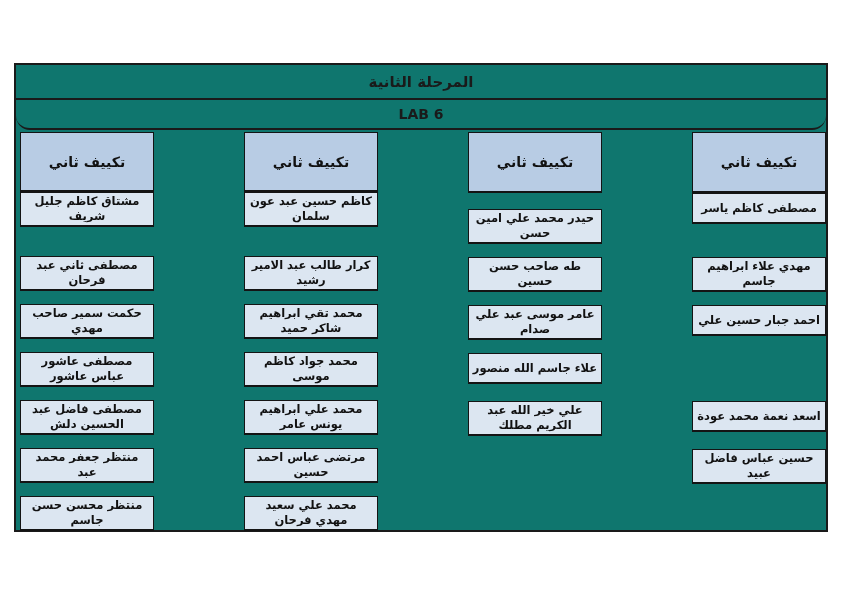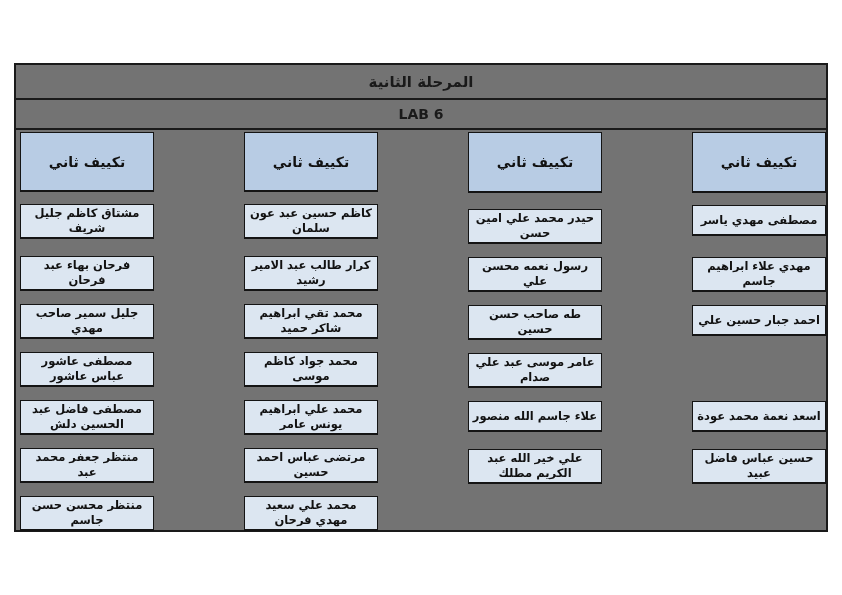--- a/index.html
+++ b/index.html
@@ -3,31 +3,31 @@
 <meta charset="utf-8">
 <style>
   html,body{margin:0;padding:0;}
   body{
     width:842px;height:595px;background:#ffffff;position:relative;
     font-family:"DejaVu Sans","Liberation Sans",sans-serif;
     overflow:hidden;
   }
   .sheet{
     position:absolute;left:14px;top:63px;width:810px;height:465px;
-    border:2px solid #1a1a1a;box-sizing:content-box;background:#737373;
+    border:2px solid #1a1a1a;box-sizing:content-box;background:#0f766e;
   }
   .title-row{
     height:33px;border-bottom:2px solid #1a1a1a;
     display:flex;align-items:center;justify-content:center;
     direction:rtl;font-weight:bold;font-size:15px;color:#1a1a1a;
   }
   .lab-row{
     height:28px;border-bottom:2px solid #1a1a1a;
     display:flex;align-items:center;justify-content:center;
-    font-weight:bold;font-size:14px;color:#1a1a1a;
+    font-weight:bold;font-size:14px;color:#1a1a1a;border-radius:14px;
   }
   .body-area{
     position:relative;height:398px;direction:rtl;
     display:flex;justify-content:space-between;
     padding:2px 0 0 4px;box-sizing:border-box;
   }
   .column{width:134px;display:flex;flex-direction:column;}
   .col-header{
     height:61px;background:#b8cce4;
     border:1.5px solid #141414;border-bottom-width:2.5px;
@@ -37,37 +37,37 @@
   }
   .slot{height:48px;position:relative;}
   .name-box{
     min-height:31px;background:#dce6f1;
     border:1.2px solid #141414;border-bottom-width:2.2px;
     box-sizing:border-box;
     display:flex;align-items:center;justify-content:center;
     font-weight:bold;font-size:11.5px;line-height:1.3;color:#111;
     text-align:center;padding:1px 3px;
   }
-  .slot-0 .name-box{margin-top:12px;}          
+  .slot-0 .name-box{margin-top:0;}          
   .slot-n .name-box{margin-top:16px;}       
   .slot-0{height:48px;}
 </style>
 </head>
 <body>
 
 <div class="sheet">
   <div class="title-row">المرحلة الثانية</div>
   <div class="lab-row">LAB 6</div>
 
   <div class="body-area">
 
     <div class="column">
       <div class="col-header">تكييف ثاني</div>
       <div class="slot slot-0">
-          <div class="name-box">مصطفى مهدي ياسر</div>
+          <div class="name-box">مصطفى كاظم ياسر</div>
         </div>
       <div class="slot slot-n">
           <div class="name-box">مهدي علاء ابراهيم جاسم</div>
         </div>
       <div class="slot slot-n">
           <div class="name-box">احمد جبار حسين علي</div>
         </div>
       <div class="slot slot-n">
           <div class="name-box" style="visibility: hidden;"></div>
         </div>
@@ -76,23 +76,20 @@
         </div>
       <div class="slot slot-n">
           <div class="name-box">حسين عباس فاضل عبيد</div>
         </div>
     </div>
 
     <div class="column">
       <div class="col-header">تكييف ثاني</div>
       <div class="slot slot-n">
           <div class="name-box">حيدر محمد علي امين حسن</div>
-        </div>
-      <div class="slot slot-n">
-          <div class="name-box">رسول نعمه محسن علي</div>
         </div>
       <div class="slot slot-n">
           <div class="name-box">طه صاحب حسن حسين</div>
         </div>
       <div class="slot slot-n">
           <div class="name-box">عامر موسى عبد علي صدام</div>
         </div>
       <div class="slot slot-n">
           <div class="name-box">علاء جاسم الله منصور</div>
         </div>
@@ -125,24 +122,24 @@
           <div class="name-box">محمد علي سعيد مهدي فرحان</div>
         </div>
     </div>
 
     <div class="column">
       <div class="col-header">تكييف ثاني</div>
       <div class="slot slot-0">
           <div class="name-box">مشتاق كاظم جليل شريف</div>
         </div>
       <div class="slot slot-n">
-          <div class="name-box">فرحان بهاء عبد فرحان</div>
+          <div class="name-box">مصطفى ثاني عبد فرحان</div>
         </div>
       <div class="slot slot-n">
-          <div class="name-box">جليل سمير صاحب مهدي</div>
+          <div class="name-box">حكمت سمير صاحب مهدي</div>
         </div>
       <div class="slot slot-n">
           <div class="name-box">مصطفى عاشور عباس عاشور</div>
         </div>
       <div class="slot slot-n">
           <div class="name-box">مصطفى فاضل عبد الحسين دلش</div>
         </div>
       <div class="slot slot-n">
           <div class="name-box">منتظر جعفر محمد عبد</div>
         </div>

